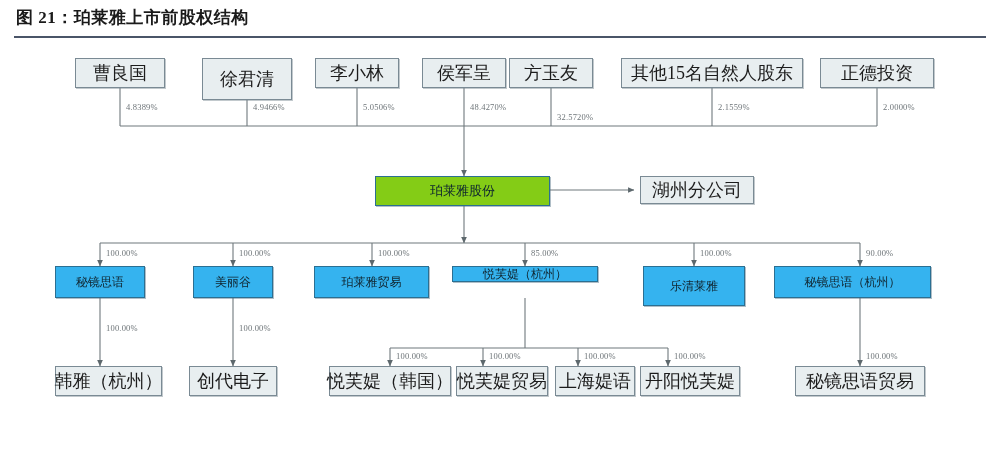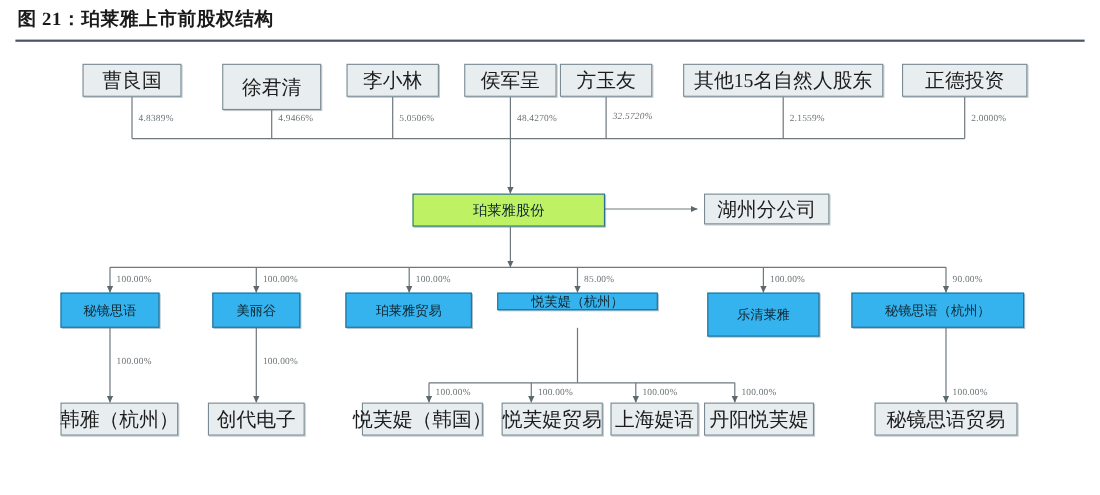--- a/index.html
+++ b/index.html
@@ -67,21 +67,21 @@
     font-size: 18px;
   }
   .node.blue {
     background: #35b3ef;
     border: 1px solid #2b6f92;
     box-shadow: 1px 1px 0 rgba(80,110,130,0.45);
     font-size: 12px;
     color: #10242e;
   }
   .node.main {
-    background: #bef264;
+    background: #84cc16;
     border: 1px solid #2b6f92;
     font-size: 13px;
     color: #0d2430;
   }
   .pct {
     position: absolute;
     font-family: "Liberation Serif", "DejaVu Serif", serif;
     font-size: 8.5px;
     color: #6d7478;
     white-space: nowrap;
@@ -162,21 +162,21 @@
     <span>其他15名自然人股东</span>
   </div>
   <div class="node grey" style="left:820px; top:18px; width:114px; height:30px;">
     <span>正德投资</span>
   </div>
 
   <div class="pct" style="left:126px; top:62px;">4.8389%</div>
   <div class="pct" style="left:253px; top:62px;">4.9466%</div>
   <div class="pct" style="left:363px; top:62px;">5.0506%</div>
   <div class="pct" style="left:470px; top:62px;">48.4270%</div>
-  <div class="pct" style="left:557px; top:60px;font-style:italic;">32.5720%</div>
+  <div class="pct" style="left:557px; top:72px;">32.5720%</div>
   <div class="pct" style="left:718px; top:62px;">2.1559%</div>
   <div class="pct" style="left:883px; top:62px;">2.0000%</div>
 
   <div class="node blue main" style="left:375px; top:136px; width:175px; height:30px;">
     <span>珀莱雅股份</span>
   </div>
   <div class="node grey" style="left:640px; top:136px; width:114px; height:28px;">
     <span>湖州分公司</span>
   </div>
 
@@ -213,21 +213,21 @@
   <div class="pct" style="left:584px; top:311px;">100.00%</div>
   <div class="pct" style="left:674px; top:311px;">100.00%</div>
   <div class="pct" style="left:866px; top:311px;">100.00%</div>
 
   <div class="node grey" style="left:55px;  top:326px; width:107px; height:30px;">
     <span>韩雅（杭州）</span>
   </div>
   <div class="node grey" style="left:189px; top:326px; width:88px;  height:30px;">
     <span>创代电子</span>
   </div>
-  <div class="node grey" style="left:329px; top:326px; width:110px; height:30px;">
+  <div class="node grey" style="left:329px; top:326px; width:122px; height:30px;">
     <span>悦芙媞（韩国）</span>
   </div>
   <div class="node grey" style="left:456px; top:326px; width:92px;  height:30px;">
     <span>悦芙媞贸易</span>
   </div>
   <div class="node grey" style="left:555px; top:326px; width:80px;  height:30px;">
     <span>上海媞语</span>
   </div>
   <div class="node grey" style="left:640px; top:326px; width:100px; height:30px;">
     <span>丹阳悦芙媞</span>

